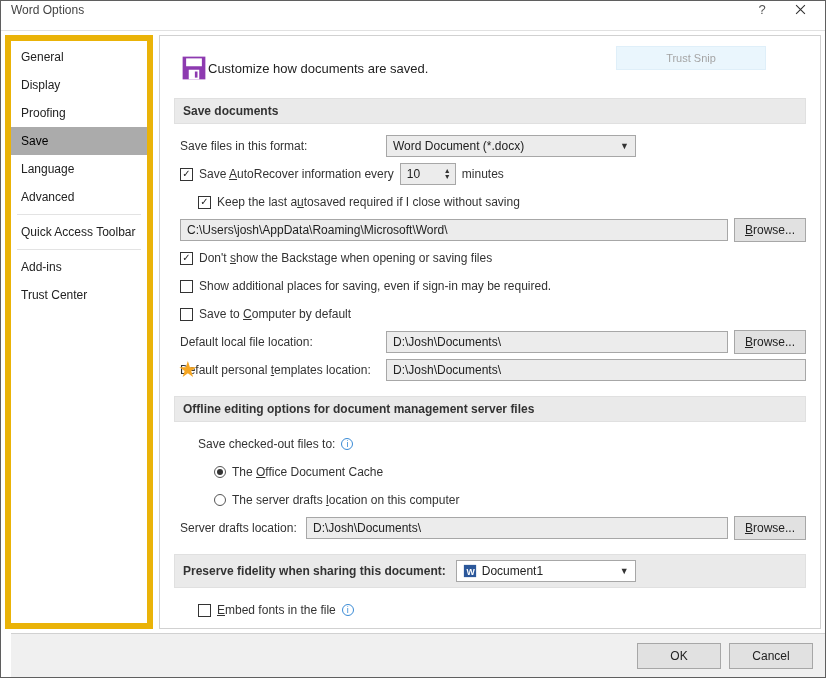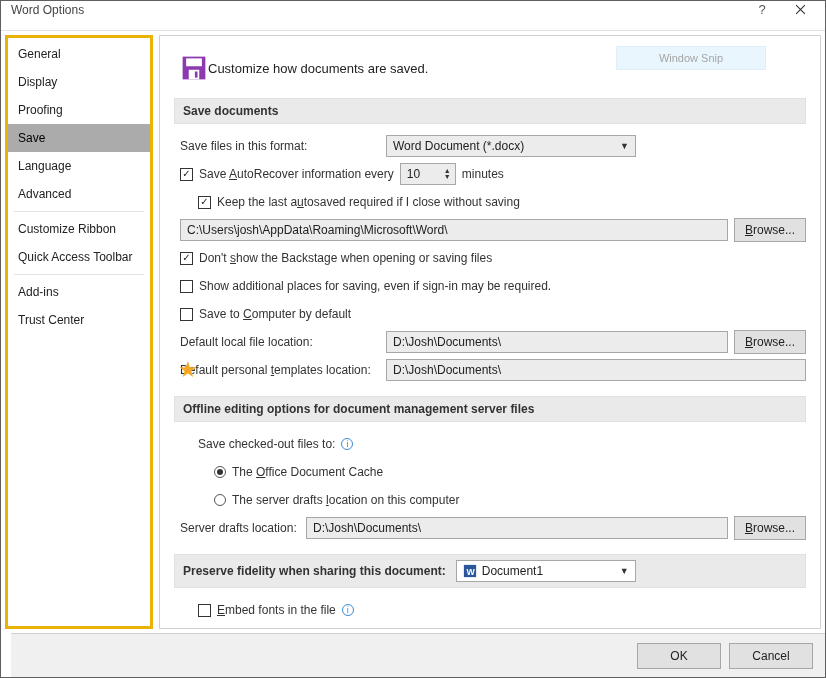--- a/index.html
+++ b/index.html
@@ -40,21 +40,21 @@
   }
   .body {
     flex: 1;
     display: flex;
     background: #fff;
     overflow: hidden;
     padding: 4px;
   }
   .sidebar {
     width: 148px;
-    border: 3px solid #eab308;
+    border: 6px solid #eab308;
     background: #fff;
     padding: 2px 0;
     margin-right: 6px;
   }
   .side-item {
     padding: 7px 10px;
     color: #222;
     font-size: 12px;
     cursor: pointer;
   }
@@ -210,38 +210,37 @@
   <div class="body">
 
     <div class="sidebar">
       <div class="side-item">General</div>
       <div class="side-item">Display</div>
       <div class="side-item">Proofing</div>
       <div class="side-item active">Save</div>
       <div class="side-item">Language</div>
       <div class="side-item">Advanced</div>
       <div class="side-sep"></div>
-      <div class="side-item">Customize Ribbon</div>
       <div class="side-item">Quick Access Toolbar</div>
       <div class="side-sep"></div>
       <div class="side-item">Add-ins</div>
       <div class="side-item">Trust Center</div>
     </div>
 
     <div class="content">
 
       <div class="header-row">
         <svg width="28" height="28" viewBox="0 0 32 32">
           <rect x="3" y="3" width="26" height="26" fill="#8d3ab0"></rect>
           <rect x="7" y="5" width="18" height="9" fill="#fff"></rect>
           <rect x="10" y="18" width="12" height="11" fill="#fff"></rect>
           <rect x="17" y="20" width="3" height="7" fill="#8d3ab0"></rect>
         </svg>
         <span class="htext">Customize how documents are saved.</span>
-        <div class="ghost-snip">Window Snip</div>
+        <div class="ghost-snip">Trust Snip</div>
       </div>
 
       <div class="section-head">Save documents</div>
 
       <div class="row">
         <span class="lbl lblfield">Save files in this format:</span>
         <div class="combo" style="width:250px">
           <span>Word Document (*.docx)</span>
           <span class="arrow">▼</span>
         </div>

